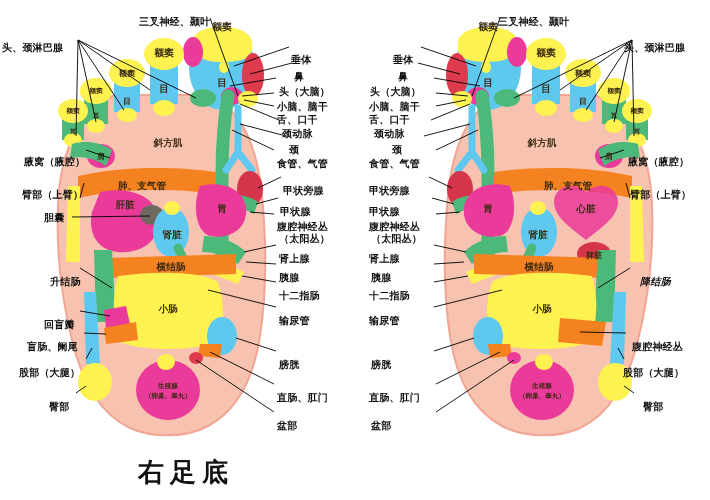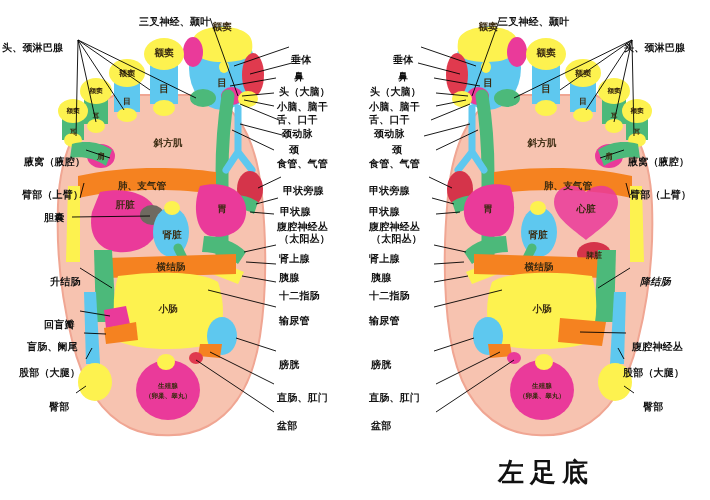--- a/index.html
+++ b/index.html
@@ -356,14 +356,14 @@
       <div class="lbl" style="left: 369px; top: 382px;">直肠、肛门</div>
       <div class="lbl" style="left: 371px; top: 410px;">盆部</div>
       <div class="lbl" style="left: 628px; top: 146px;">腋窝（腋腔）</div>
       <div class="lbl" style="left: 630px; top: 179px;">臂部（上臂）</div>
       <div class="lbl" style="left: 640px; top: 266px; font-style: italic;">降结肠</div>
       <div class="lbl" style="left: 632px; top: 331px;">腹腔神经丛</div>
       <div class="lbl" style="left: 623px; top: 357px;">股部（大腿）</div>
       <div class="lbl" style="left: 643px; top: 391px;">臀部</div>
     </div>
 
-  <div class="foot-title" style="left:498px;top:455px;">左足底</div>
+  <div class="foot-title" style="left:138px;top:455px;">右足底</div>
 </div>
 
 </body></html>

